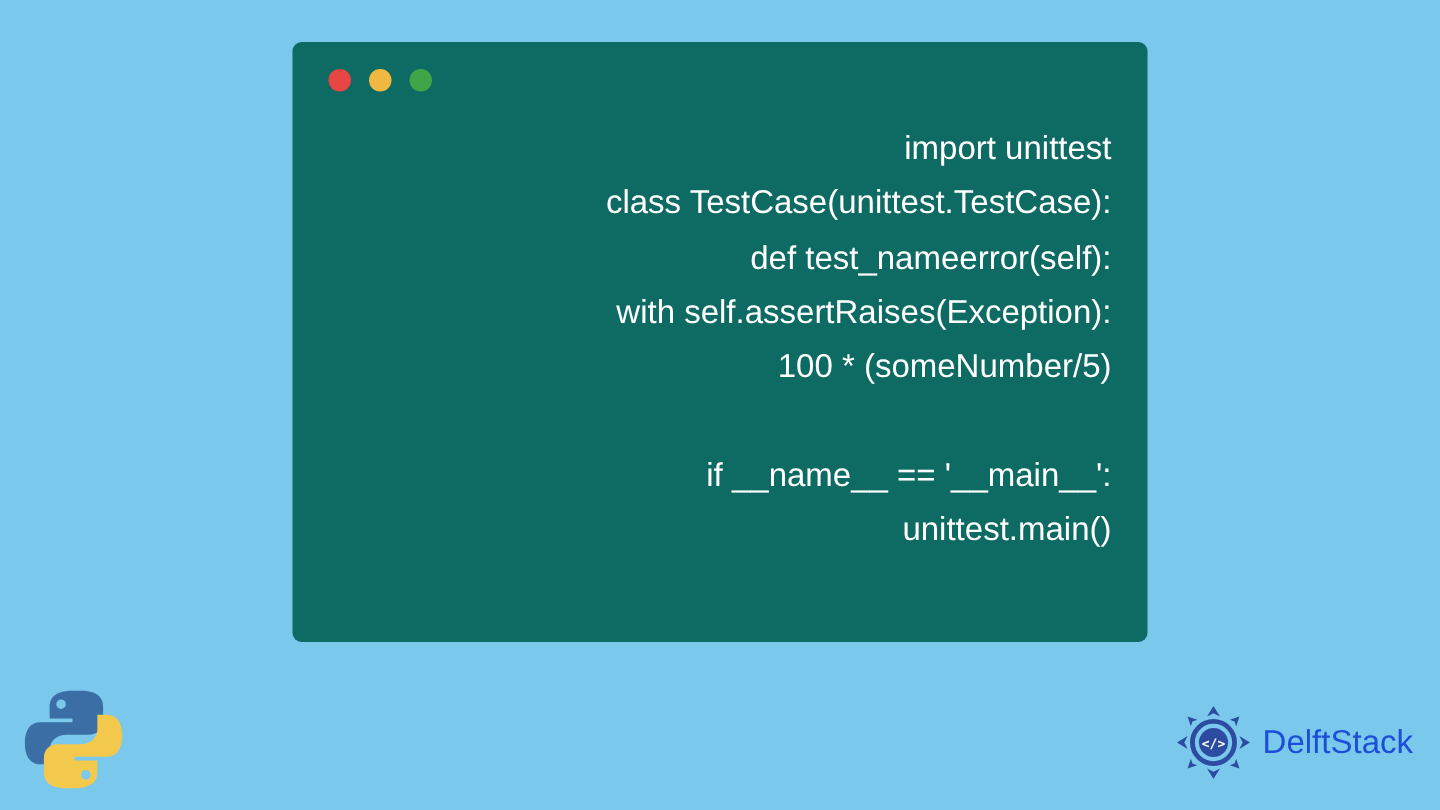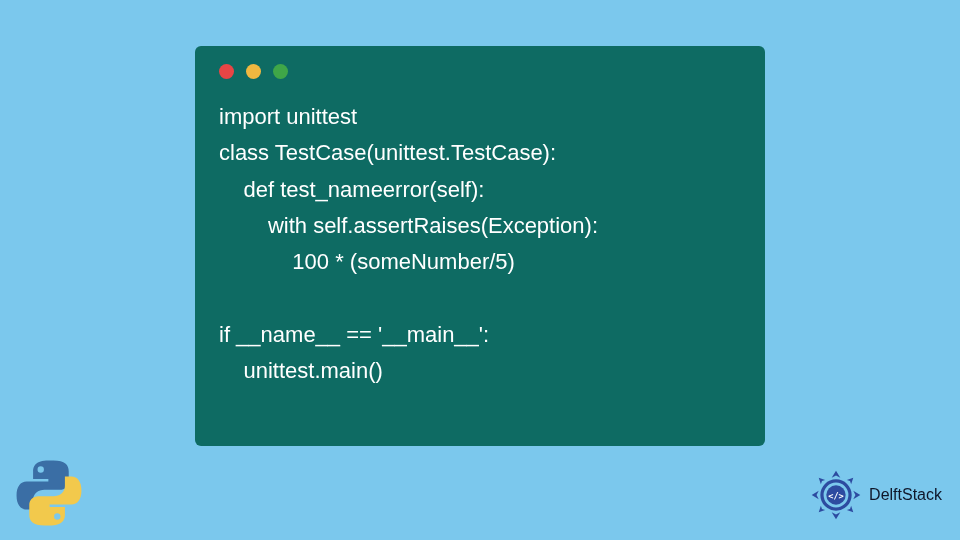--- a/index.html
+++ b/index.html
@@ -10,26 +10,27 @@
     body {
       width: 960px;
       height: 540px;
       background: #7bc8ed;
       position: relative;
       font-family: Arial, Helvetica, sans-serif;
     }
     .code-window {
       position: absolute;
       left: 195px;
-      top: 46px;
+      top: 28px;
       width: 570px;
       height: 400px;
       background: #0e6b63;
       border-radius: 6px;
       padding: 18px 24px 18px 24px;
+      text-align: right;
     }
     .traffic-lights {
       display: flex;
       gap: 12px;
       margin-bottom: 20px;
     }
     .dot {
       width: 15px;
       height: 15px;
       border-radius: 50%;
@@ -57,22 +58,22 @@
       bottom: 18px;
       display: flex;
       align-items: center;
       gap: 6px;
     }
     .delftstack-badge {
       width: 54px;
       height: 54px;
     }
     .delftstack-text {
-      color: #0f172a;
-      font-size: 16px;
+      color: #1d4ed8;
+      font-size: 22px;
       font-weight: 500;
     }
   </style>
 </head>
 <body>
 
 <div class="code-window">
   <div class="traffic-lights">
     <div class="dot red"></div>
     <div class="dot yellow"></div>

